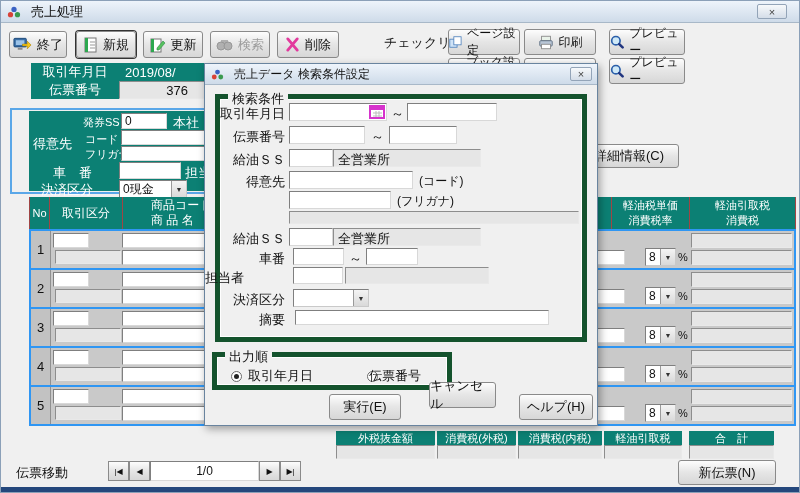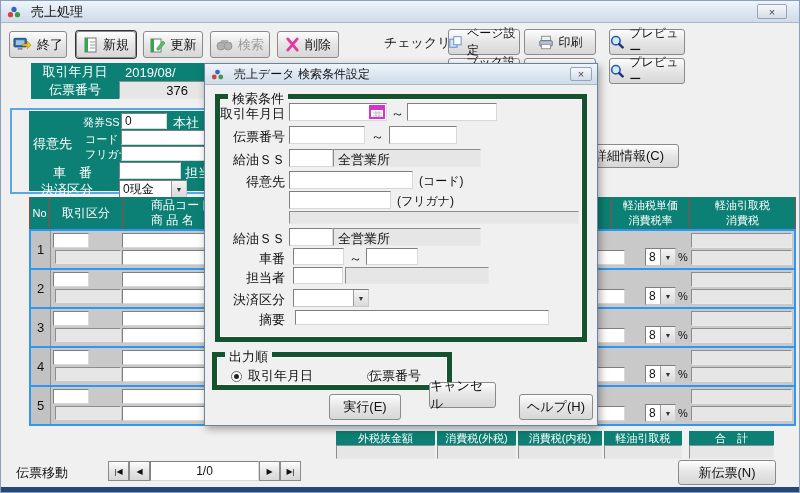--- a/index.html
+++ b/index.html
@@ -353,21 +353,21 @@
 
     <div class="abs" style="left:0;top:166px;width:80px;text-align:right;">給油ＳＳ</div>
     <div class="abs inp" style="left:84px;top:164px;width:44px;height:18px;"></div>
     <div class="abs disp" style="left:128px;top:164px;width:148px;height:18px;padding:1px 0 0 4px;">全営業所</div>
 
     <div class="abs" style="left:0;top:186px;width:80px;text-align:right;">車番</div>
     <div class="abs inp" style="left:88px;top:184px;width:51px;height:17px;"></div>
     <div class="abs" style="left:144px;top:186px;">～</div>
     <div class="abs inp" style="left:161px;top:184px;width:52px;height:17px;"></div>
 
-    <div class="abs" style="left:0;top:205px;width:80px;text-align:right;">担当者</div>
+    <div class="abs" style="left:0;top:205px;width:80px;text-align:left;">担当者</div>
     <div class="abs inp" style="left:88px;top:203px;width:50px;height:17px;"></div>
     <div class="abs disp" style="left:140px;top:203px;width:144px;height:17px;"></div>
 
     <div class="abs" style="left:0;top:227px;width:80px;text-align:right;">決済区分</div>
     <div class="abs dd" style="left:88px;top:225px;width:76px;height:18px;">
       <span class="val"></span>
       <span class="dda">▼</span>
     </div>
 
     <div class="abs" style="left:0;top:247px;width:80px;text-align:right;">摘要</div>

